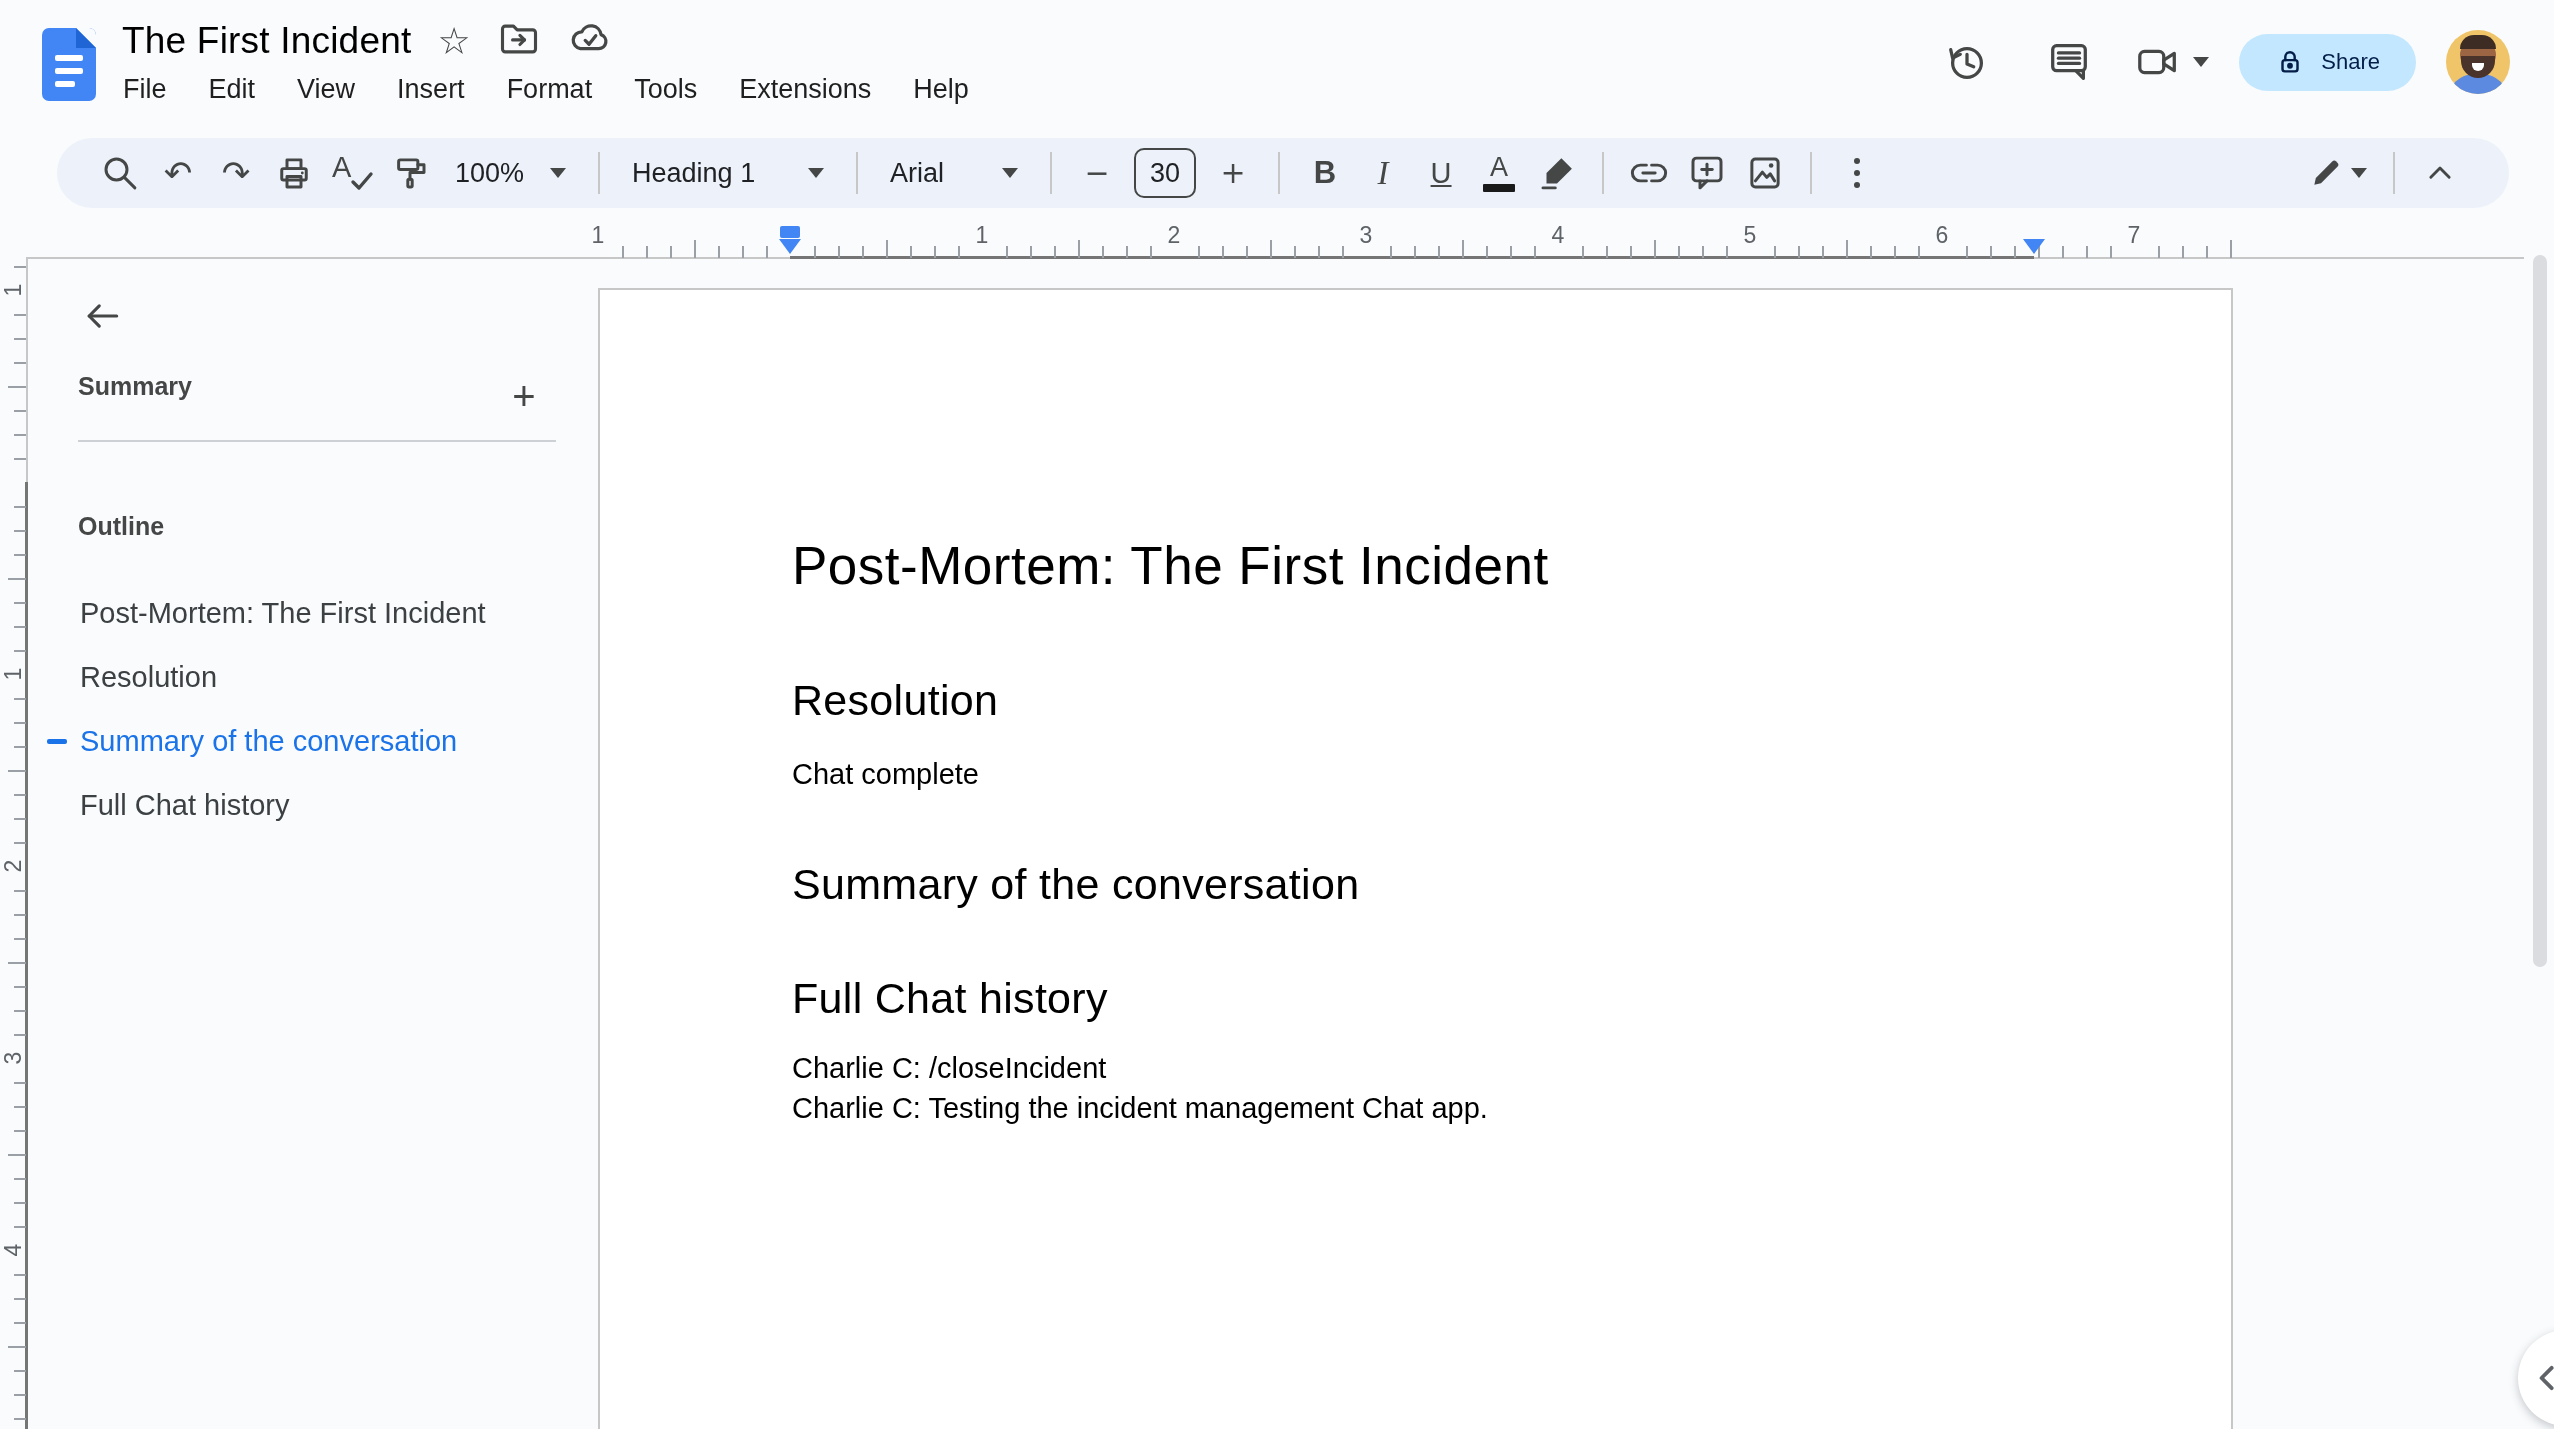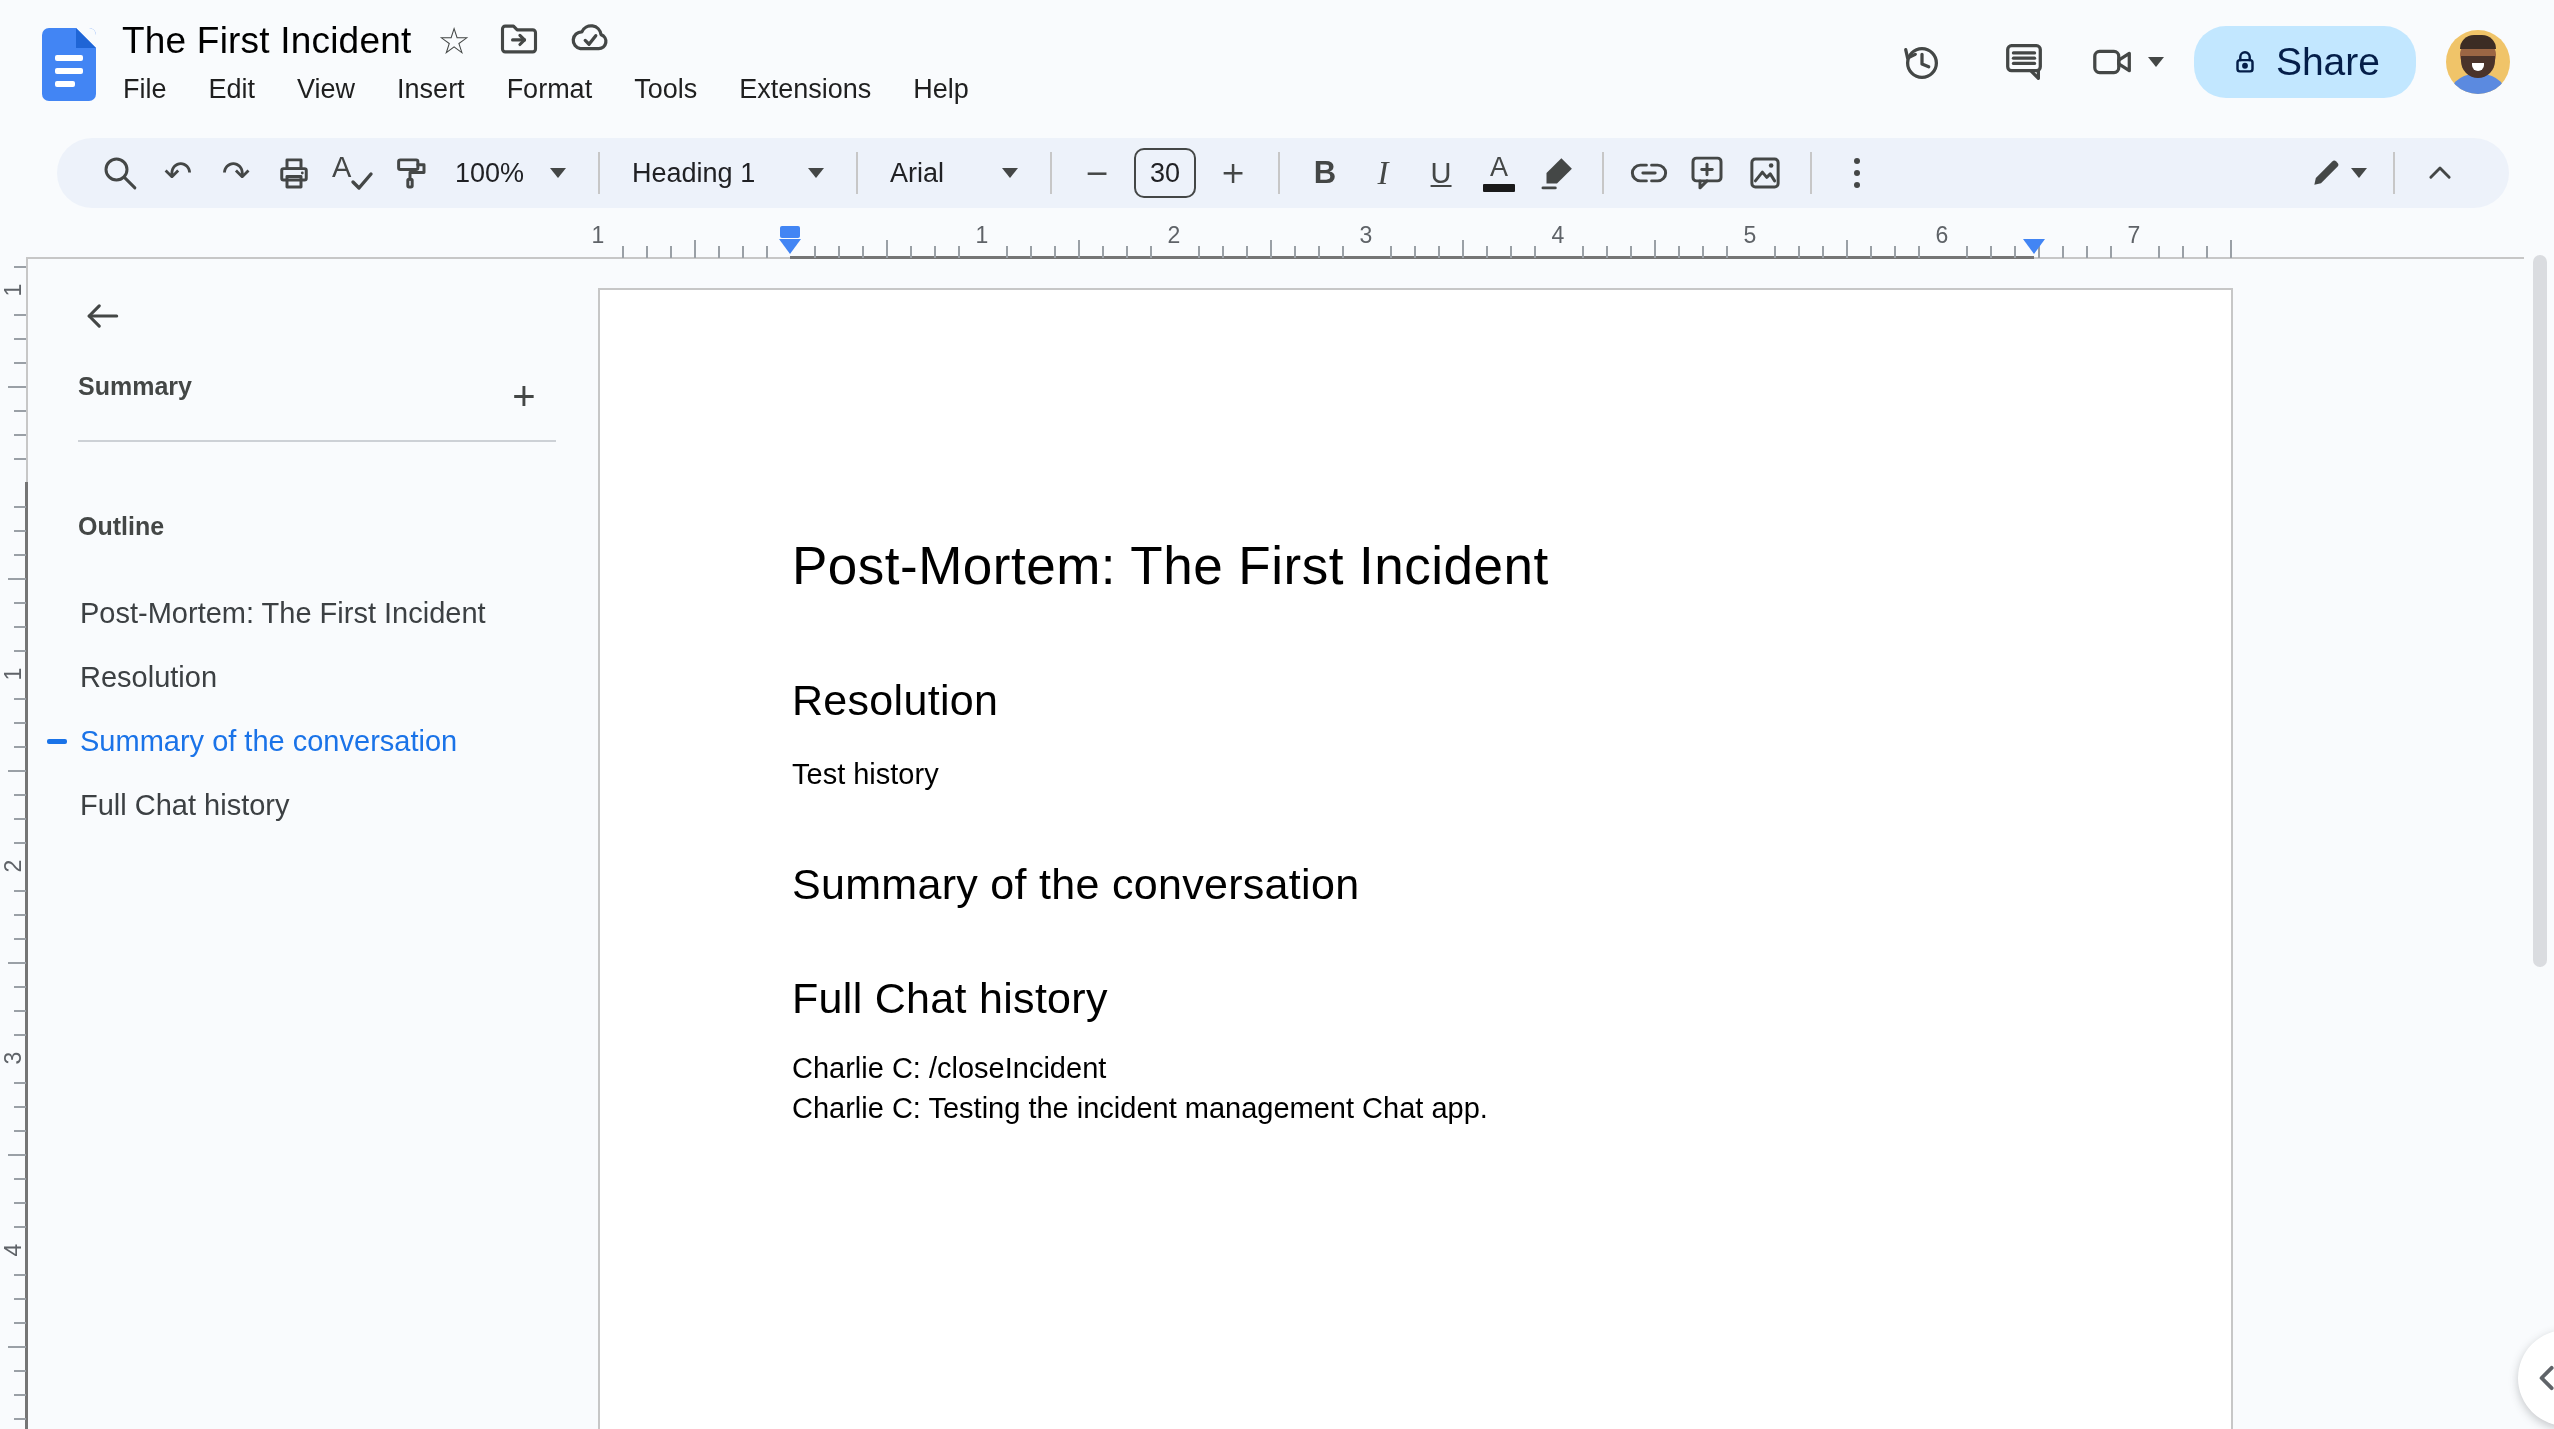--- a/index.html
+++ b/index.html
@@ -19,22 +19,22 @@
   .docs-logo .fold{position:absolute;right:0;top:0;width:0;height:0;border-left:20px solid var(--logo_fold);border-top:20px solid var(--canvas_bg);border-top-right-radius:7px}
   .docs-logo .l{position:absolute;left:13px;height:6px;border-radius:2px;background:#fff}
   .title-row{position:absolute;left:122px;top:16px;display:flex;align-items:center;gap:26px}
   .doc-title{font-size:37px;color:#000;letter-spacing:.2px}
   .star-glyph{font-family:"DejaVu Sans",sans-serif;font-size:37px;color:var(--icon_gray);line-height:1}
   .menu-row{position:absolute;left:119px;top:70px;display:flex;gap:34px}
   .menu-item{font-size:27px;color:var(--text_dark);padding:4px 4px;border-radius:8px;cursor:default}
   .top-right{position:absolute;right:44px;top:26px;display:flex;align-items:center;gap:30px}
   .tr-btn{width:72px;height:72px;display:flex;align-items:center;justify-content:center;border-radius:50%}
   .caret{width:0;height:0;border-left:8px solid transparent;border-right:8px solid transparent;border-top:10px solid var(--icon_gray)}
-  .share-btn{display:flex;align-items:center;gap:16px;height:72px;padding:0 36px;border-radius:32px;
-             background:var(--share_bg);color:var(--share_text);font-size:39px;font-weight:500}
+  .share-btn{display:flex;align-items:center;gap:16px;height:57px;padding:0 36px;border-radius:32px;
+             background:var(--share_bg);color:var(--share_text);font-size:22px;font-weight:500}
   .avatar{position:relative;width:64px;height:64px;border-radius:50%;overflow:hidden;background:#f0c469}
   .avatar .head{position:absolute;left:14px;top:8px;width:36px;height:34px;border-radius:50%;background:#9c6644}
   .avatar .hair{position:absolute;left:14px;top:5px;width:36px;height:14px;border-radius:18px 18px 0 0;background:#3c2c24}
   .avatar .beard{position:absolute;left:15px;top:26px;width:34px;height:22px;border-radius:0 0 17px 17px;background:#4a332a}
   .avatar .mouth{position:absolute;left:26px;top:33px;width:12px;height:8px;border-radius:0 0 8px 8px;background:#fff}
   .avatar .shirt{position:absolute;left:2px;top:44px;width:60px;height:26px;border-radius:30px 30px 0 0;background:#5b8ae0}
 
   
   .toolbar{position:absolute;left:57px;top:138px;width:2452px;height:70px;border-radius:35px;background:var(--toolbar_bg);
            display:flex;align-items:center;padding:0 40px 0 34px}
@@ -446,21 +446,21 @@
       <div class="outline-item">Resolution</div>
       <div class="outline-item active">Summary of the conversation</div>
       <div class="outline-item">Full Chat history</div>
     </div>
   </div>
 
   <div class="page">
     <div class="page-content">
       <div class="doc-h1">Post-Mortem: The First Incident</div>
       <div class="doc-h2 mt-res">Resolution</div>
-      <div class="doc-p mt-p1">Test history</div>
+      <div class="doc-p mt-p1">Chat complete</div>
       <div class="doc-h2 mt-sum">Summary of the conversation</div>
       <div class="doc-h2 mt-chat">Full Chat history</div>
       <div class="doc-p mt-p3">
         <div>Charlie C: /closeIncident</div>
         <div>Charlie C: Testing the incident management Chat app.</div>
       </div>
     </div>
   </div>
 
   <div class="scroll-thumb"></div>

